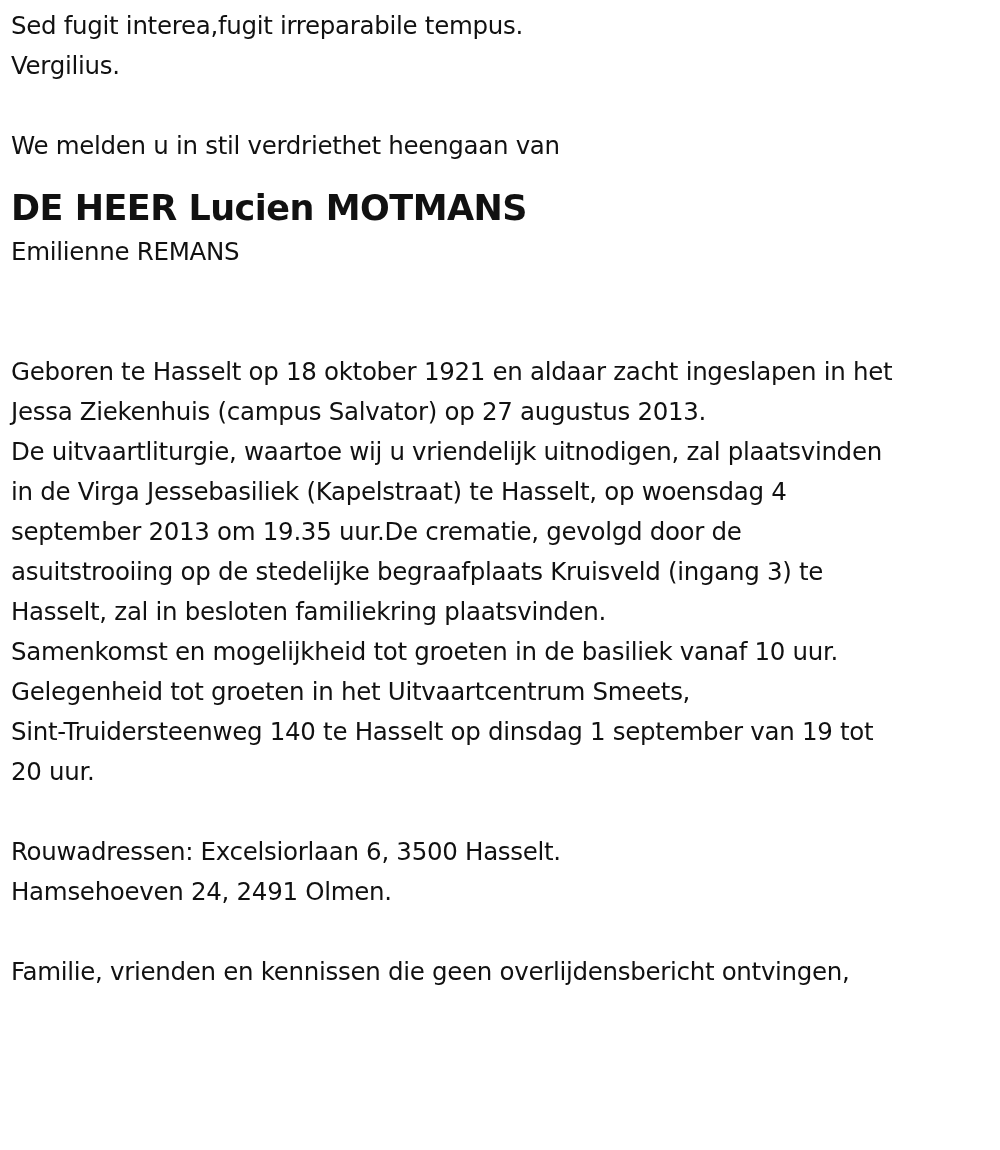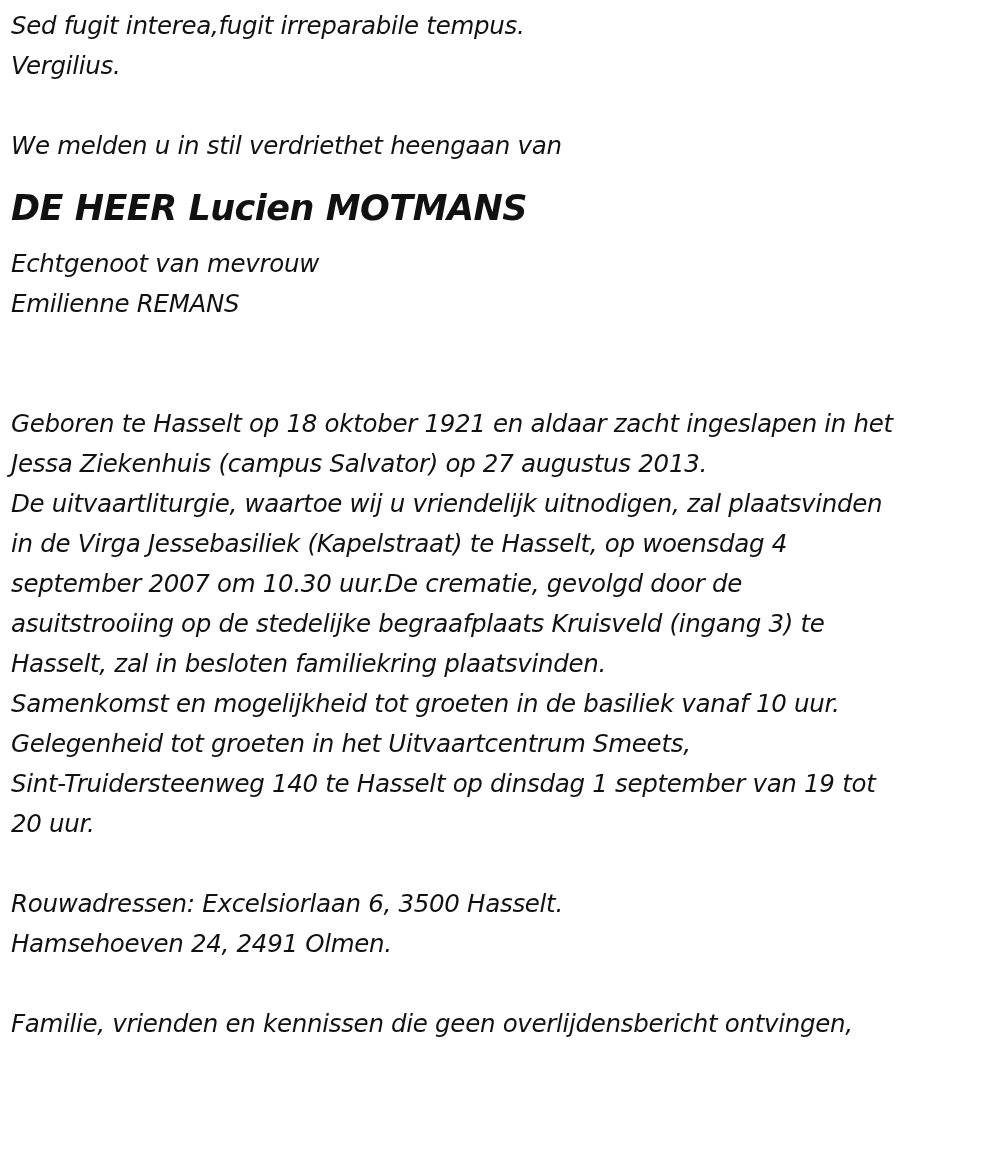--- a/index.html
+++ b/index.html
@@ -7,56 +7,54 @@
       width: 1000px; height: 1150px; overflow: hidden;
       font-family: "DejaVu Sans", "Liberation Sans", sans-serif;
       color: #111111;
     }
     .doc {
       position: relative;
       padding: 6px 11px 0 11px;
       font-size: 24.5px;
       line-height: 40px;
       letter-spacing: -0.3px;
-      font-style: italic;
     }
     .line { display: block; white-space: nowrap; }
     .gap { display: block; height: 40px; }
     .title {
       display: block;
       font-weight: bold;
       font-size: 35px;
       line-height: 44px;
       margin-top: 20px;
-      margin-bottom: 14px;
+      margin-bottom: 2px;
       letter-spacing: -0.5px;
       white-space: nowrap;
     }
   </style>
 </head>
 <body>
 
 <div class="doc">
   <span class="line">Sed fugit interea,fugit irreparabile tempus.</span>
   <span class="line">Vergilius.</span>
   <span class="gap"></span>
   <span class="line">We melden u in stil verdriethet heengaan van</span>
 
   <span class="title">DE HEER Lucien MOTMANS</span>
-  <span class="line">Echtgenoot van mevrouw</span>
   <span class="line">Emilienne REMANS</span>
   <span class="gap"></span>
   <span class="gap"></span>
 
   <div>
     <span class="line">Geboren te Hasselt op 18 oktober 1921 en aldaar zacht ingeslapen in het</span>
     <span class="line">Jessa Ziekenhuis (campus Salvator) op 27 augustus 2013.</span>
     <span class="line">De uitvaartliturgie, waartoe wij u vriendelijk uitnodigen, zal plaatsvinden</span>
     <span class="line">in de Virga Jessebasiliek (Kapelstraat) te Hasselt, op woensdag 4</span>
-    <span class="line">september 2007 om 10.30 uur.De crematie, gevolgd door de</span>
+    <span class="line">september 2013 om 19.35 uur.De crematie, gevolgd door de</span>
     <span class="line">asuitstrooiing op de stedelijke begraafplaats Kruisveld (ingang 3) te</span>
     <span class="line">Hasselt, zal in besloten familiekring plaatsvinden.</span>
     <span class="line">Samenkomst en mogelijkheid tot groeten in de basiliek vanaf 10 uur.</span>
     <span class="line">Gelegenheid tot groeten in het Uitvaartcentrum Smeets,</span>
     <span class="line">Sint-Truidersteenweg 140 te Hasselt op dinsdag 1 september van 19 tot</span>
     <span class="line">20 uur.</span>
   </div>
   <span class="gap"></span>
 
   <span class="line">Rouwadressen: Excelsiorlaan 6, 3500 Hasselt.</span>

